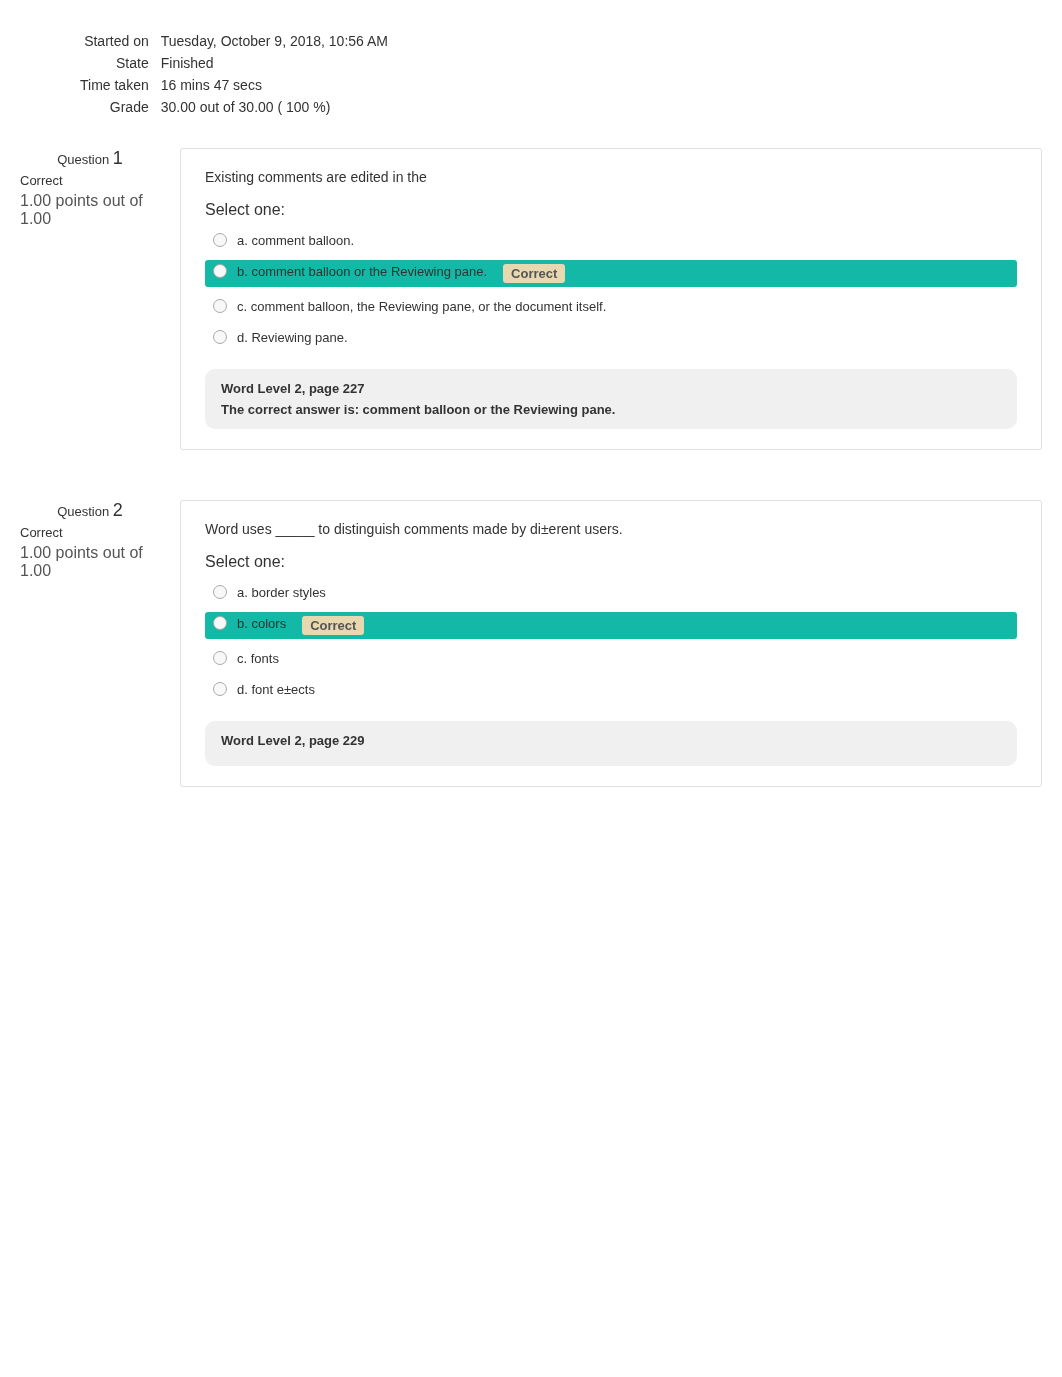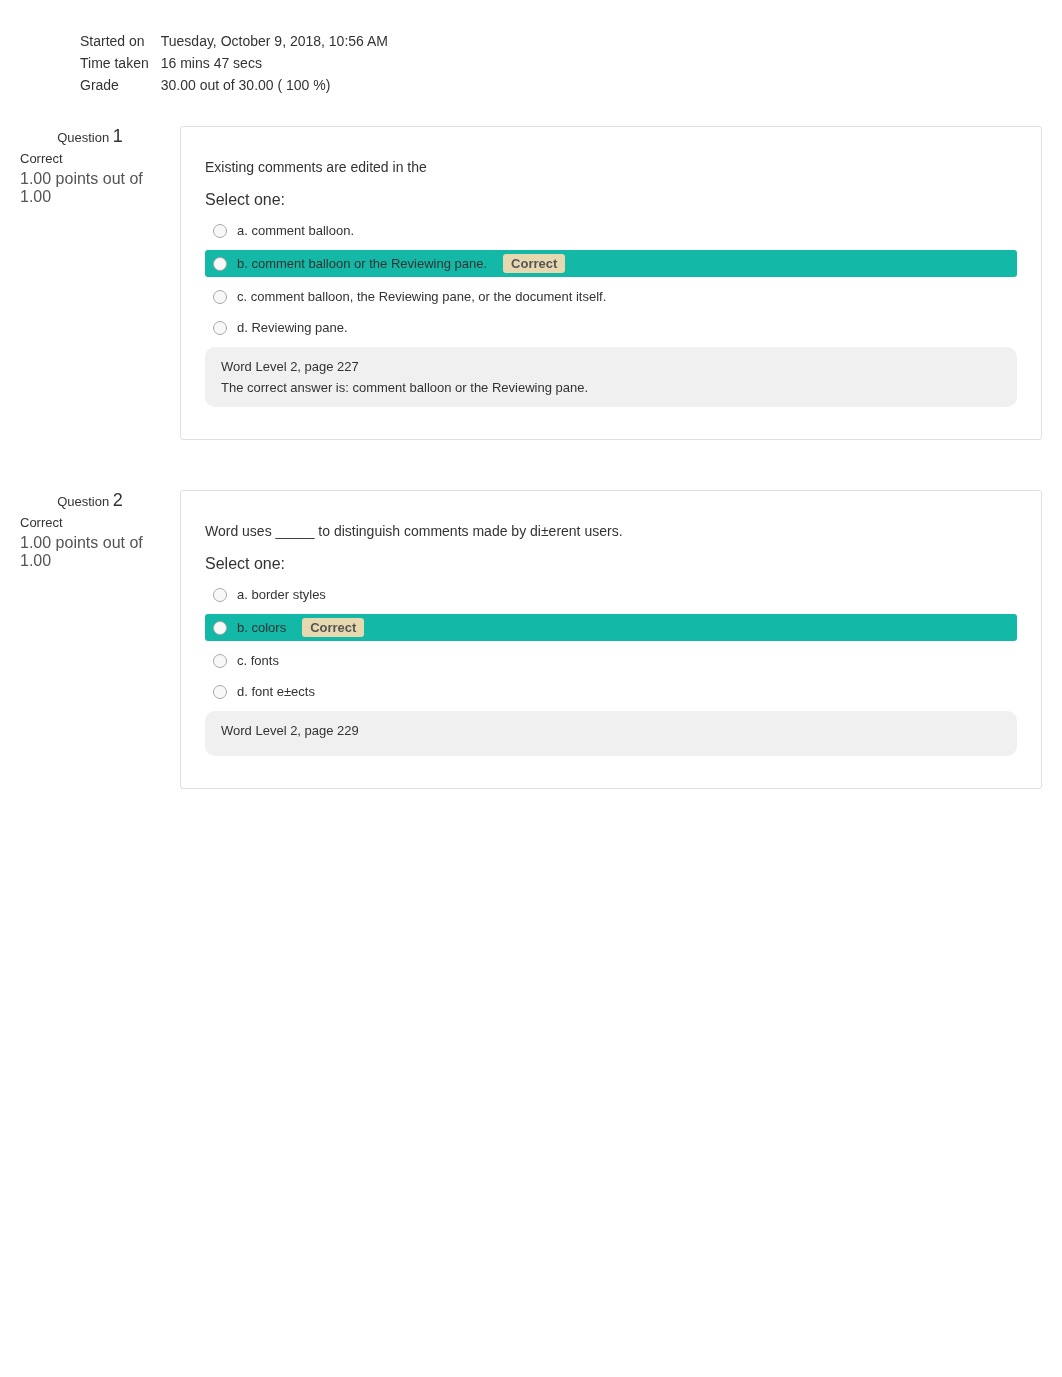--- a/index.html
+++ b/index.html
@@ -17,20 +17,21 @@
       margin-left: 60px;
     }
     .info-table table {
       border-collapse: collapse;
     }
     .info-table td {
       padding: 3px 12px 3px 0;
       vertical-align: top;
     }
     .info-table td:first-child {
+      text-align: right;
       font-weight: normal;
       color: #333;
       padding-right: 12px;
     }
 
     .question-block {
       display: flex;
       margin-bottom: 30px;
     }
     .question-sidebar {
@@ -56,38 +57,38 @@
     .question-sidebar .q-points {
       font-size: 16px;
       color: #555;
     }
 
     .question-content {
       flex: 1;
       background: #fff;
       border: 1px solid #e0e0e0;
       border-radius: 3px;
-      padding: 32px 24px;
+      padding: 20px 24px;
     }
 
     .question-text {
       font-size: 14px;
       margin-bottom: 16px;
       color: #333;
     }
 
     .select-one-label {
       font-size: 16px;
       margin-bottom: 10px;
       color: #333;
     }
 
     .option-row {
       display: flex;
-      align-items: center;
+      align-items: flex-start;
       margin-bottom: 8px;
       padding: 4px 8px;
       border-radius: 3px;
     }
     .option-row.highlighted {
       background: #14b8a6;
     }
 
     .radio-circle {
       width: 14px;
@@ -108,24 +109,25 @@
       margin-left: 16px;
       font-size: 13px;
       font-weight: bold;
       color: #555;
       background: #e8d8b0;
       padding: 2px 8px;
       border-radius: 3px;
     }
 
     .feedback-area {
-      margin-top: 8px;
+      margin-top: 20px;
       background: #f0f0f0;
       padding: 12px 16px;
       border-radius: 10px;
+      font-weight: bold;
     }
     .feedback-area .ref {
       font-size: 13px;
       color: #333;
       margin-bottom: 6px;
     }
     .feedback-area .answer-text {
       font-size: 13px;
       color: #333;
     }
@@ -134,20 +136,24 @@
 <body>
 
 <div class="info-table">
   <table>
     <tbody>
         <tr>
       <td>Started on</td>
       <td>Tuesday, October 9, 2018, 10:56 AM</td>
     </tr>
     <tr>
+      <td>State</td>
+      <td>Finished</td>
+    </tr>
+    <tr>
       <td>Time taken</td>
       <td>16 mins 47 secs</td>
     </tr>
     <tr>
       <td>Grade</td>
       <td>30.00  out of 30.00 (  100 %)</td>
     </tr>
   </tbody>
     </table>
 </div>

